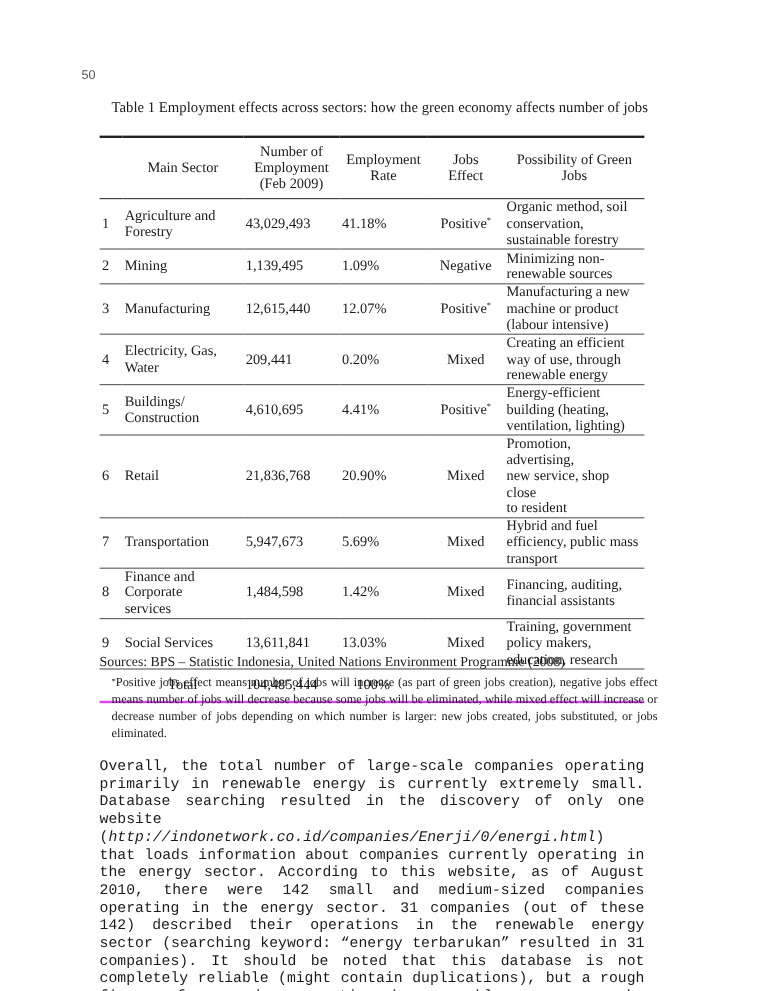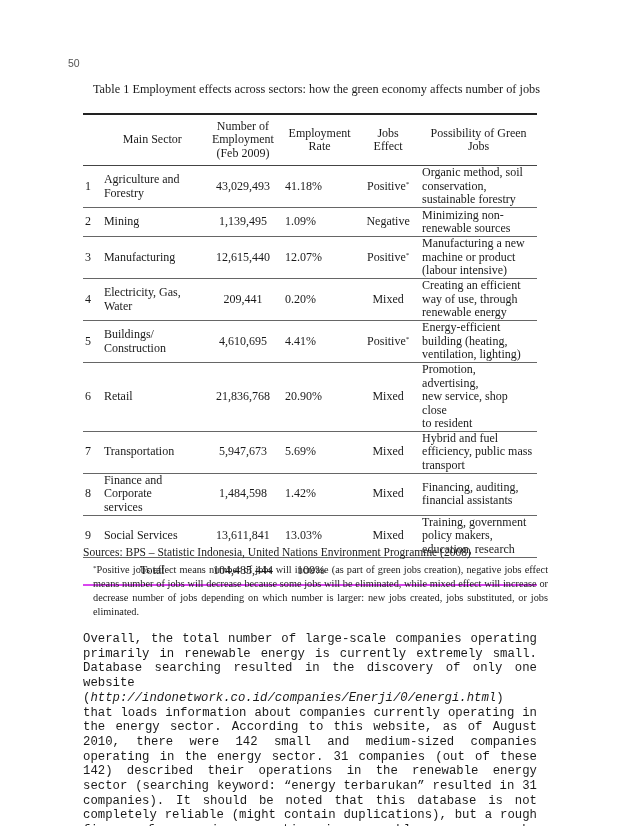--- a/index.html
+++ b/index.html
@@ -12,21 +12,21 @@
     font-family: "Liberation Serif", serif; font-size: 12.3px; line-height: 14px; }
   table.tbl { position: absolute; top: 113px; left: 83px; width: 454px; border-collapse: collapse;
     font-family: "Liberation Serif", serif; font-size: 12px; line-height: 13.5px; }
   table.tbl thead tr { border-top: 2px solid #222; border-bottom: 1px solid #444; }
   table.tbl tbody tr { border-bottom: 1px solid #666; }
   table.tbl tbody tr.total { border-bottom: 2px solid #d946ef; }
   table.tbl th { font-weight: normal; text-align: center; vertical-align: middle; padding: 3px 2px; height: 44px; }
   table.tbl td { vertical-align: middle; padding: 0 2px; }
   td.num { width: 16px; text-align: left; padding-left: 0; }
   td.sector { width: 100px; text-align: left; }
-  td.employ { width: 78px; text-align: center; padding-right: 8px; }
+  td.employ { width: 78px; text-align: left; padding-right: 8px; }
   td.rate { width: 70px; text-align: left; padding-right: 10px; }
   td.effect { width: 62px; text-align: center; padding-left: 4px; }
   td.green { width: 118px; text-align: left; padding-left: 4px; }
   tr.r3 td { height: 41px; }
   tr.r2 td { height: 28px; }
   tr.total td { height: 26px; }
   sup { font-size: 7px; vertical-align: top; position: relative; top: -2px; }
   .sources { position: absolute; top: 546px; left: 83px; width: 470px;
     font-family: "Liberation Serif", serif; font-size: 11.5px; }
   .footnote { position: absolute; top: 563px; left: 93px; width: 455px;

